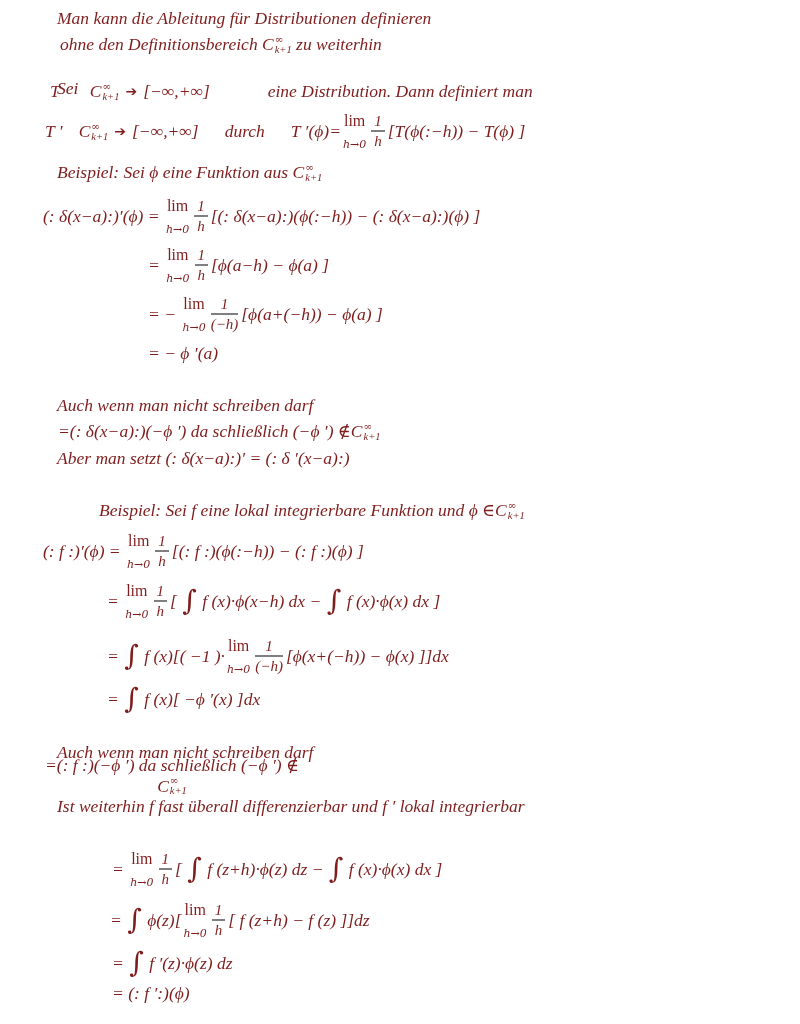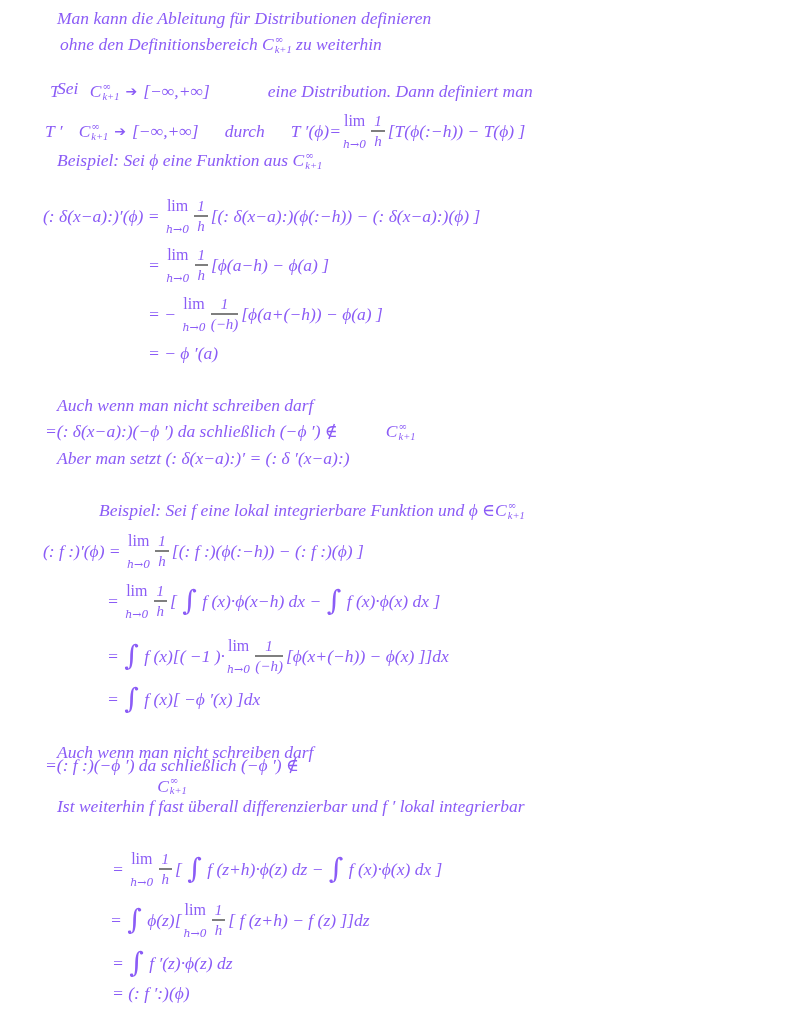--- a/index.html
+++ b/index.html
@@ -4,21 +4,21 @@
 <style>
   html,body { margin:0; padding:0; background:#ffffff; }
   .page {
     position:relative; width:800px; height:1024px; overflow:hidden;
     background:#ffffff; color:#000000;
     font-family:"Liberation Serif","DejaVu Serif",serif;
   }
   .line {
     position:absolute; display:flex; align-items:center;
     white-space:pre; font-style:italic; font-size:17.5px; line-height:1.15;
-    transform:translateY(-50%); color:#8b5cf6;
+    transform:translateY(-50%); color:#7f1d1d;
   }
   .tkn { }
   .sp  { display:inline-block; height:1px; }
   .lim { display:inline-flex; flex-direction:column; align-items:center; margin:0 2px; }
   .lim .l1 { font-style:normal; font-size:16px; line-height:1; }
   .lim .l2 { font-style:italic; font-size:11px; line-height:1; margin-top:10px;
              font-family:"DejaVu Serif",serif; }
   .frac { display:inline-flex; flex-direction:column; align-items:center; margin:0 3px; }
   .frac .num { font-style:italic; font-size:15px; line-height:1.05; padding:0 3px 1px 3px;
                align-self:stretch; text-align:center; border-bottom:1.3px solid #000; }
@@ -36,27 +36,27 @@
 </style>
 </head>
 <body>
 
 <div class="page" style="background: rgb(255, 255, 255); color: rgb(0, 0, 0);">
     <div class="line" style="left: 57px; top: 18px;"><span class="tkn">Man kann die Ableitung für Distributionen definieren</span></div>
     <div class="line" style="left: 60px; top: 44px;"><span class="tkn">ohne den Definitionsbereich </span><span class="cs"><span class="base">C</span><span class="stack"><span class="ssup">∞</span><span class="ssub">k+1</span></span></span><span class="tkn"> zu weiterhin</span></div>
     <div class="line" style="left: 57px; top: 69px; margin-top: 19px;"><span class="tkn">Sei</span></div>
     <div class="line" style="left: 50px; top: 91px;"><span class="tkn">T</span><span class="sp" style="width: 30px;"></span><span class="cs"><span class="base">C</span><span class="stack"><span class="ssup">∞</span><span class="ssub">k+1</span></span></span><span class="sp" style="width: 5px;"></span><span class="arr">➔</span><span class="sp" style="width: 5px;"></span><span class="tkn">[−∞,+∞]</span><span class="sp" style="width: 58px;"></span><span class="tkn">eine Distribution. Dann definiert man</span></div>
     <div class="line" style="left: 45px; top: 131px;"><span class="tkn">T ′</span><span class="sp" style="width: 16px;"></span><span class="cs"><span class="base">C</span><span class="stack"><span class="ssup">∞</span><span class="ssub">k+1</span></span></span><span class="sp" style="width: 5px;"></span><span class="arr">➔</span><span class="sp" style="width: 5px;"></span><span class="tkn">[−∞,+∞]</span><span class="sp" style="width: 26px;"></span><span class="tkn">durch</span><span class="sp" style="width: 26px;"></span><span class="tkn">T ′(ϕ)=</span><span class="lim"><span class="l1">lim</span><span class="l2">h→0</span></span><span class="frac"><span class="num">1</span><span class="den">h</span></span><span class="tkn">[T(ϕ(:−h)) − T(ϕ) ]</span></div>
-    <div class="line" style="left: 57px; top: 160px; justify-content: center;"><span class="tkn">Beispiel: Sei ϕ eine Funktion aus </span><span class="cs"><span class="base">C</span><span class="stack"><span class="ssup">∞</span><span class="ssub">k+1</span></span></span></div>
+    <div class="line" style="left: 57px; top: 172px; justify-content: center;"><span class="tkn">Beispiel: Sei ϕ eine Funktion aus </span><span class="cs"><span class="base">C</span><span class="stack"><span class="ssup">∞</span><span class="ssub">k+1</span></span></span></div>
     <div class="line" style="left: 43px; top: 216px;"><span class="tkn">(: δ(x−a):)′(ϕ) = </span><span class="lim"><span class="l1">lim</span><span class="l2">h→0</span></span><span class="frac"><span class="num">1</span><span class="den">h</span></span><span class="tkn">[(: δ(x−a):)(ϕ(:−h)) − (: δ(x−a):)(ϕ) ]</span></div>
     <div class="line" style="left: 148px; top: 265px;"><span class="tkn">= </span><span class="lim"><span class="l1">lim</span><span class="l2">h→0</span></span><span class="frac"><span class="num">1</span><span class="den">h</span></span><span class="tkn">[ϕ(a−h) − ϕ(a) ]</span></div>
     <div class="line" style="left: 148px; top: 314px;"><span class="tkn">= − </span><span class="lim"><span class="l1">lim</span><span class="l2">h→0</span></span><span class="frac"><span class="num">1</span><span class="den">(−h)</span></span><span class="tkn">[ϕ(a+(−h)) − ϕ(a) ]</span></div>
     <div class="line" style="left: 148px; top: 353px;"><span class="tkn">= − ϕ ′(a)</span></div>
     <div class="line" style="left: 57px; top: 405px;"><span class="tkn">Auch wenn man nicht schreiben darf</span></div>
-    <div class="line" style="left: 45px; top: 431px; gap: 48px;"><span class="tkn">=(: δ(x−a):)(−ϕ ′) da schließlich (−ϕ ′) ∉</span><span class="cs"><span class="base">C</span><span class="stack"><span class="ssup">∞</span><span class="ssub">k+1</span></span></span></div>
+    <div class="line" style="left: 58px; top: 431px;"><span class="tkn">=(: δ(x−a):)(−ϕ ′) da schließlich (−ϕ ′) ∉</span><span class="cs"><span class="base">C</span><span class="stack"><span class="ssup">∞</span><span class="ssub">k+1</span></span></span></div>
     <div class="line" style="left: 57px; top: 458px;"><span class="tkn">Aber man setzt (: δ(x−a):)′ = (: δ ′(x−a):)</span></div>
     <div class="line" style="left: 55px; top: 510px; margin-left: 44px;"><span class="tkn">Beispiel: Sei f eine lokal integrierbare Funktion und ϕ ∈</span><span class="cs"><span class="base">C</span><span class="stack"><span class="ssup">∞</span><span class="ssub">k+1</span></span></span></div>
     <div class="line" style="left: 43px; top: 551px;"><span class="tkn">(: f :)′(ϕ) = </span><span class="lim"><span class="l1">lim</span><span class="l2">h→0</span></span><span class="frac"><span class="num">1</span><span class="den">h</span></span><span class="tkn">[(: f :)(ϕ(:−h)) − (: f :)(ϕ) ]</span></div>
     <div class="line" style="left: 107px; top: 601px;"><span class="tkn">= </span><span class="lim"><span class="l1">lim</span><span class="l2">h→0</span></span><span class="frac"><span class="num">1</span><span class="den">h</span></span><span class="tkn">[ </span><span class="int">∫</span><span class="tkn"> f (x)·ϕ(x−h) dx − </span><span class="int">∫</span><span class="tkn"> f (x)·ϕ(x) dx ]</span></div>
     <div class="line" style="left: 107px; top: 656px;"><span class="tkn">= </span><span class="int">∫</span><span class="tkn"> f (x)[( −1 )·</span><span class="lim"><span class="l1">lim</span><span class="l2">h→0</span></span><span class="frac"><span class="num">1</span><span class="den">(−h)</span></span><span class="tkn">[ϕ(x+(−h)) − ϕ(x) ]]dx</span></div>
     <div class="line" style="left: 107px; top: 699px;"><span class="tkn">= </span><span class="int">∫</span><span class="tkn"> f (x)[ −ϕ ′(x) ]dx</span></div>
     <div class="line" style="left: 57px; top: 752px;"><span class="tkn">Auch wenn man nicht schreiben darf</span></div>
     <div class="line" style="left: 45px; top: 776px; flex-direction: column;"><span class="tkn">=(: f :)(−ϕ ′) da schließlich (−ϕ ′) ∉</span><span class="cs"><span class="base">C</span><span class="stack"><span class="ssup">∞</span><span class="ssub">k+1</span></span></span></div>
     <div class="line" style="left: 57px; top: 806px;"><span class="tkn">Ist weiterhin f fast überall differenzierbar und f ′ lokal integrierbar</span></div>
     <div class="line" style="left: 112px; top: 869px;"><span class="tkn">= </span><span class="lim"><span class="l1">lim</span><span class="l2">h→0</span></span><span class="frac"><span class="num">1</span><span class="den">h</span></span><span class="tkn">[ </span><span class="int">∫</span><span class="tkn"> f (z+h)·ϕ(z) dz − </span><span class="int">∫</span><span class="tkn"> f (x)·ϕ(x) dx ]</span></div>

